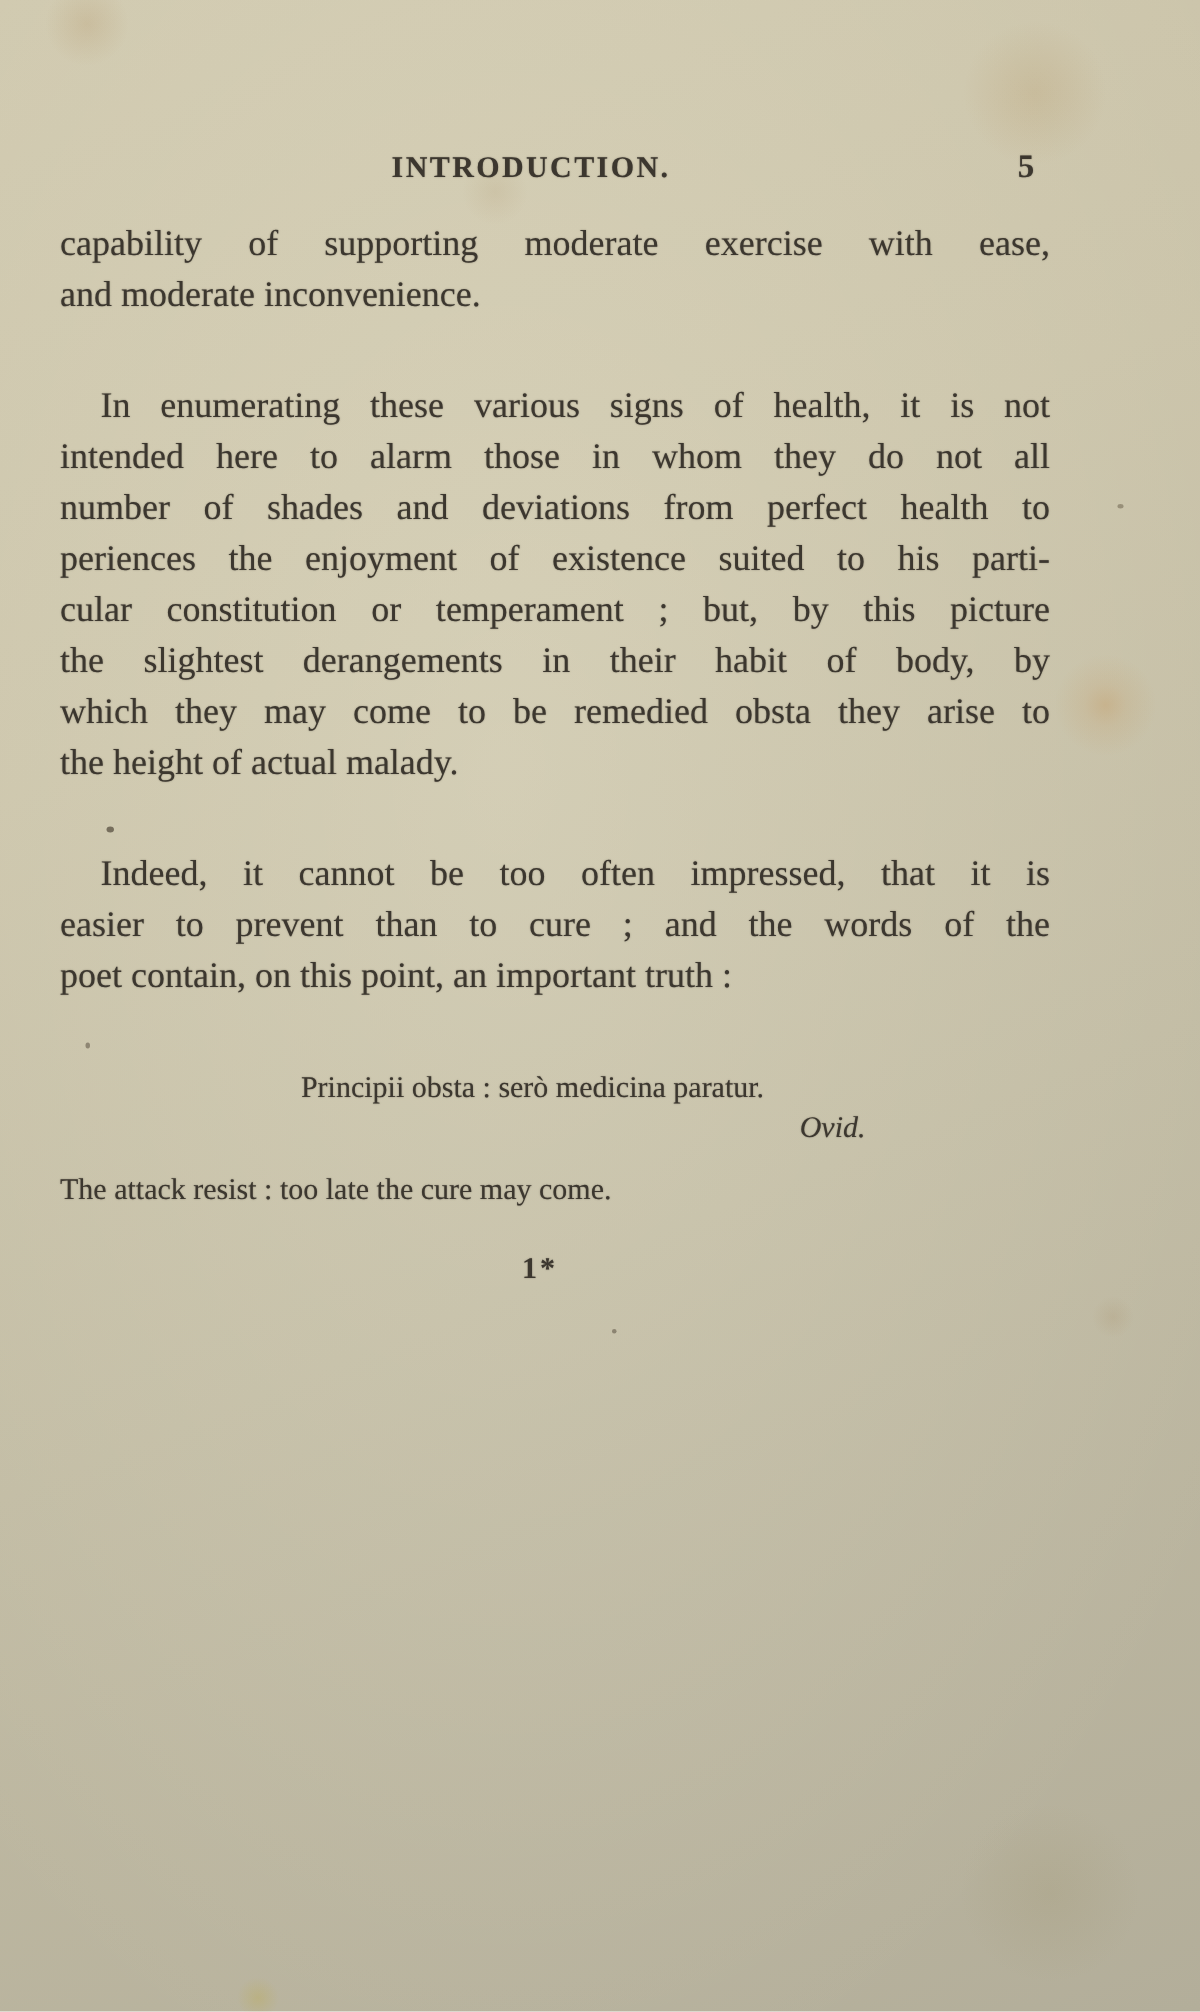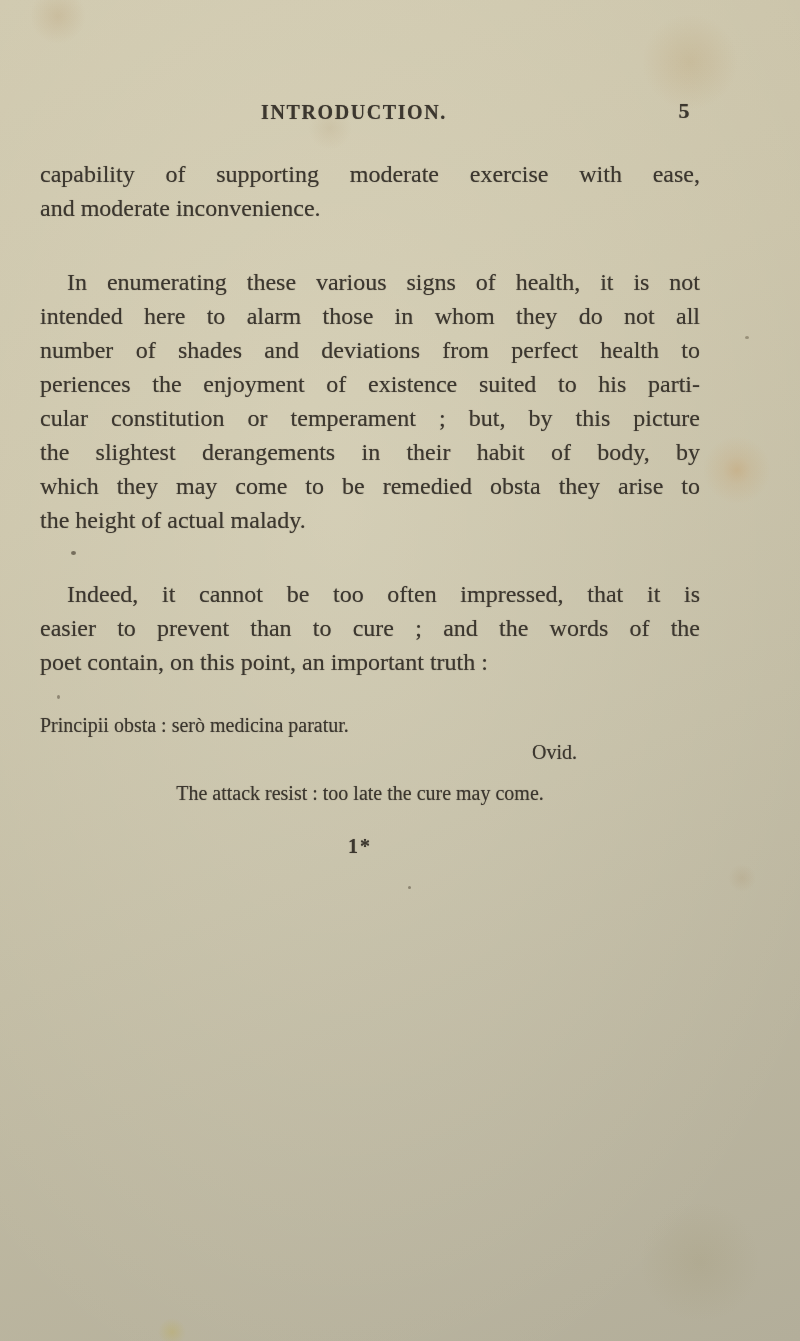--- a/index.html
+++ b/index.html
@@ -44,21 +44,21 @@
     left: 664px;
     top: 98px;
     width: 40px;
     text-align: center;
     font-size: 22px;
     font-weight: bold;
   }
   .body-text {
     position: absolute;
     left: 40px;
-    top: 157px;
+    top: 146px;
     width: 660px;
     font-size: 24px;
   }
   .line {
     height: 34px;
     line-height: 34px;
     white-space: normal;
     text-align: justify;
     text-align-last: justify;
     -moz-text-align-last: justify;
@@ -70,38 +70,40 @@
   }
   .line.indent {
     text-indent: 27px;
     margin-top: 40px;
   }
   .latin-quote {
     position: absolute;
     left: 40px;
     top: 712px;
     width: 630px;
+    text-align: center;
     font-size: 20px;
     line-height: 26px;
   }
   .quote-attr {
     position: absolute;
     left: 40px;
     top: 739px;
     width: 537px;
     text-align: right;
+    font-style: italic;
     font-size: 20px;
     line-height: 26px;
   }
   .translation {
     position: absolute;
     left: 40px;
     top: 780px;
     width: 640px;
-    text-align: center;
+    text-align: left;
     font-size: 20px;
     line-height: 26px;
   }
   .sig-mark {
     position: absolute;
     left: 40px;
     top: 835px;
     width: 640px;
     text-align: center;
     font-size: 20px;

